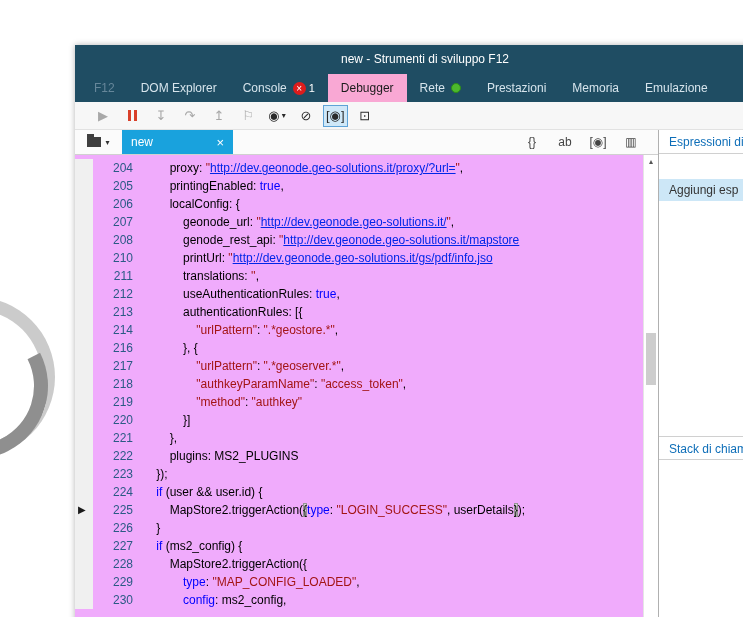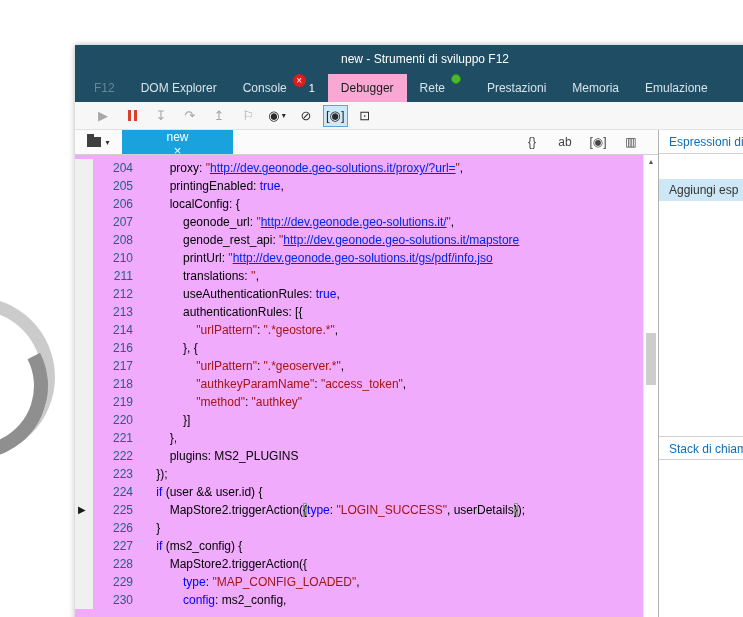--- a/index.html
+++ b/index.html
@@ -12,21 +12,21 @@
   .arc2{position:absolute;left:-98px;top:286px;width:146px;height:146px;box-sizing:border-box;
         border:14px solid transparent;border-bottom-color:#8f8f8f;border-right-color:#8f8f8f;
         border-radius:50%;transform:rotate(18deg);}
 
   .devtools{position:absolute;left:75px;top:18px;width:700px;height:599px;background:#fff;
             box-shadow:0 0 6px rgba(0,0,0,.30);display:flex;flex-direction:column;}
 
   .titlebar{height:29px;background:#1f4d63;color:#fff;font-size:12px;line-height:29px;text-align:center;flex:none;}
 
   .menubar{height:28px;background:#1f4d63;display:flex;align-items:stretch;padding-left:6px;flex:none;}
-  .menu-item{padding:0 13px;line-height:28px;font-size:12px;color:#d6e4ec;display:flex;align-items:flex-start;white-space:nowrap;}
+  .menu-item{padding:0 13px;line-height:28px;font-size:12px;color:#d6e4ec;display:flex;align-items:center;white-space:nowrap;}
   .menu-item.muted{color:#66879a;}
   .menu-item.active{background:#f9a8d4;color:#1b1b1b;}
   .err-badge{display:inline-block;width:13px;height:13px;border-radius:50%;background:#dd1c1c;color:#fff;
              font-size:10px;line-height:13px;text-align:center;margin-left:6px;}
   .err-count{color:#fff;margin-left:3px;font-size:11px;}
   .net-dot{display:inline-block;width:10px;height:10px;border-radius:50%;background:#4db82d;border:1px solid #2d8f17;margin-left:6px;box-sizing:border-box;}
 
   .toolbar{height:28px;background:#f7f7f7;border-bottom:1px solid #e2e2e2;display:flex;align-items:center;
            padding-left:16px;gap:5px;flex:none;box-sizing:border-box;}
   .tool{min-width:24px;height:22px;display:flex;align-items:center;justify-content:center;font-size:13px;
@@ -38,21 +38,21 @@
 
   .main-row{flex:1;display:flex;min-height:0;}
   .editor-col{width:583px;flex:none;display:flex;flex-direction:column;min-height:0;}
 
   .tabstrip{height:25px;background:#fbfbfb;border-bottom:1px solid #d0d0d0;display:flex;align-items:stretch;flex:none;box-sizing:border-box;}
   .folder-btn{width:47px;display:flex;align-items:center;justify-content:center;gap:4px;}
   .folder-glyph{display:inline-block;width:14px;height:10px;background:#3f3f3f;position:relative;}
   .folder-glyph:before{content:"";position:absolute;top:-3px;left:0;width:7px;height:3px;background:#3f3f3f;}
   .folder-caret{font-size:8px;color:#333;}
   .file-tab{width:111px;background:#19a2dd;color:#fff;display:flex;align-items:center;justify-content:space-between;
-            padding:0 9px;font-size:12px;box-sizing:border-box;flex-direction:column;}
+            padding:0 9px;font-size:12px;box-sizing:border-box;}
   .tab-close{color:#fff;font-size:13px;line-height:1;}
   .strip-spacer{flex:1;}
   .strip-icons{display:flex;align-items:center;gap:15px;padding-right:18px;color:#444;font-size:12px;}
   .strip-icon{display:flex;align-items:center;justify-content:center;min-width:18px;height:20px;}
 
   .editor{flex:1;position:relative;overflow:hidden;background:#f0abfc;
           font-family:Liberation Sans, sans-serif;font-size:12px;padding-top:4px;box-sizing:border-box;}
   .line{display:flex;height:18px;line-height:18px;white-space:pre;}
   .bp{width:18px;flex:none;background:#f0f0f0;}
   .cur-arrow{display:block;color:#1a1a1a;font-size:10px;line-height:18px;padding-left:3px;}

